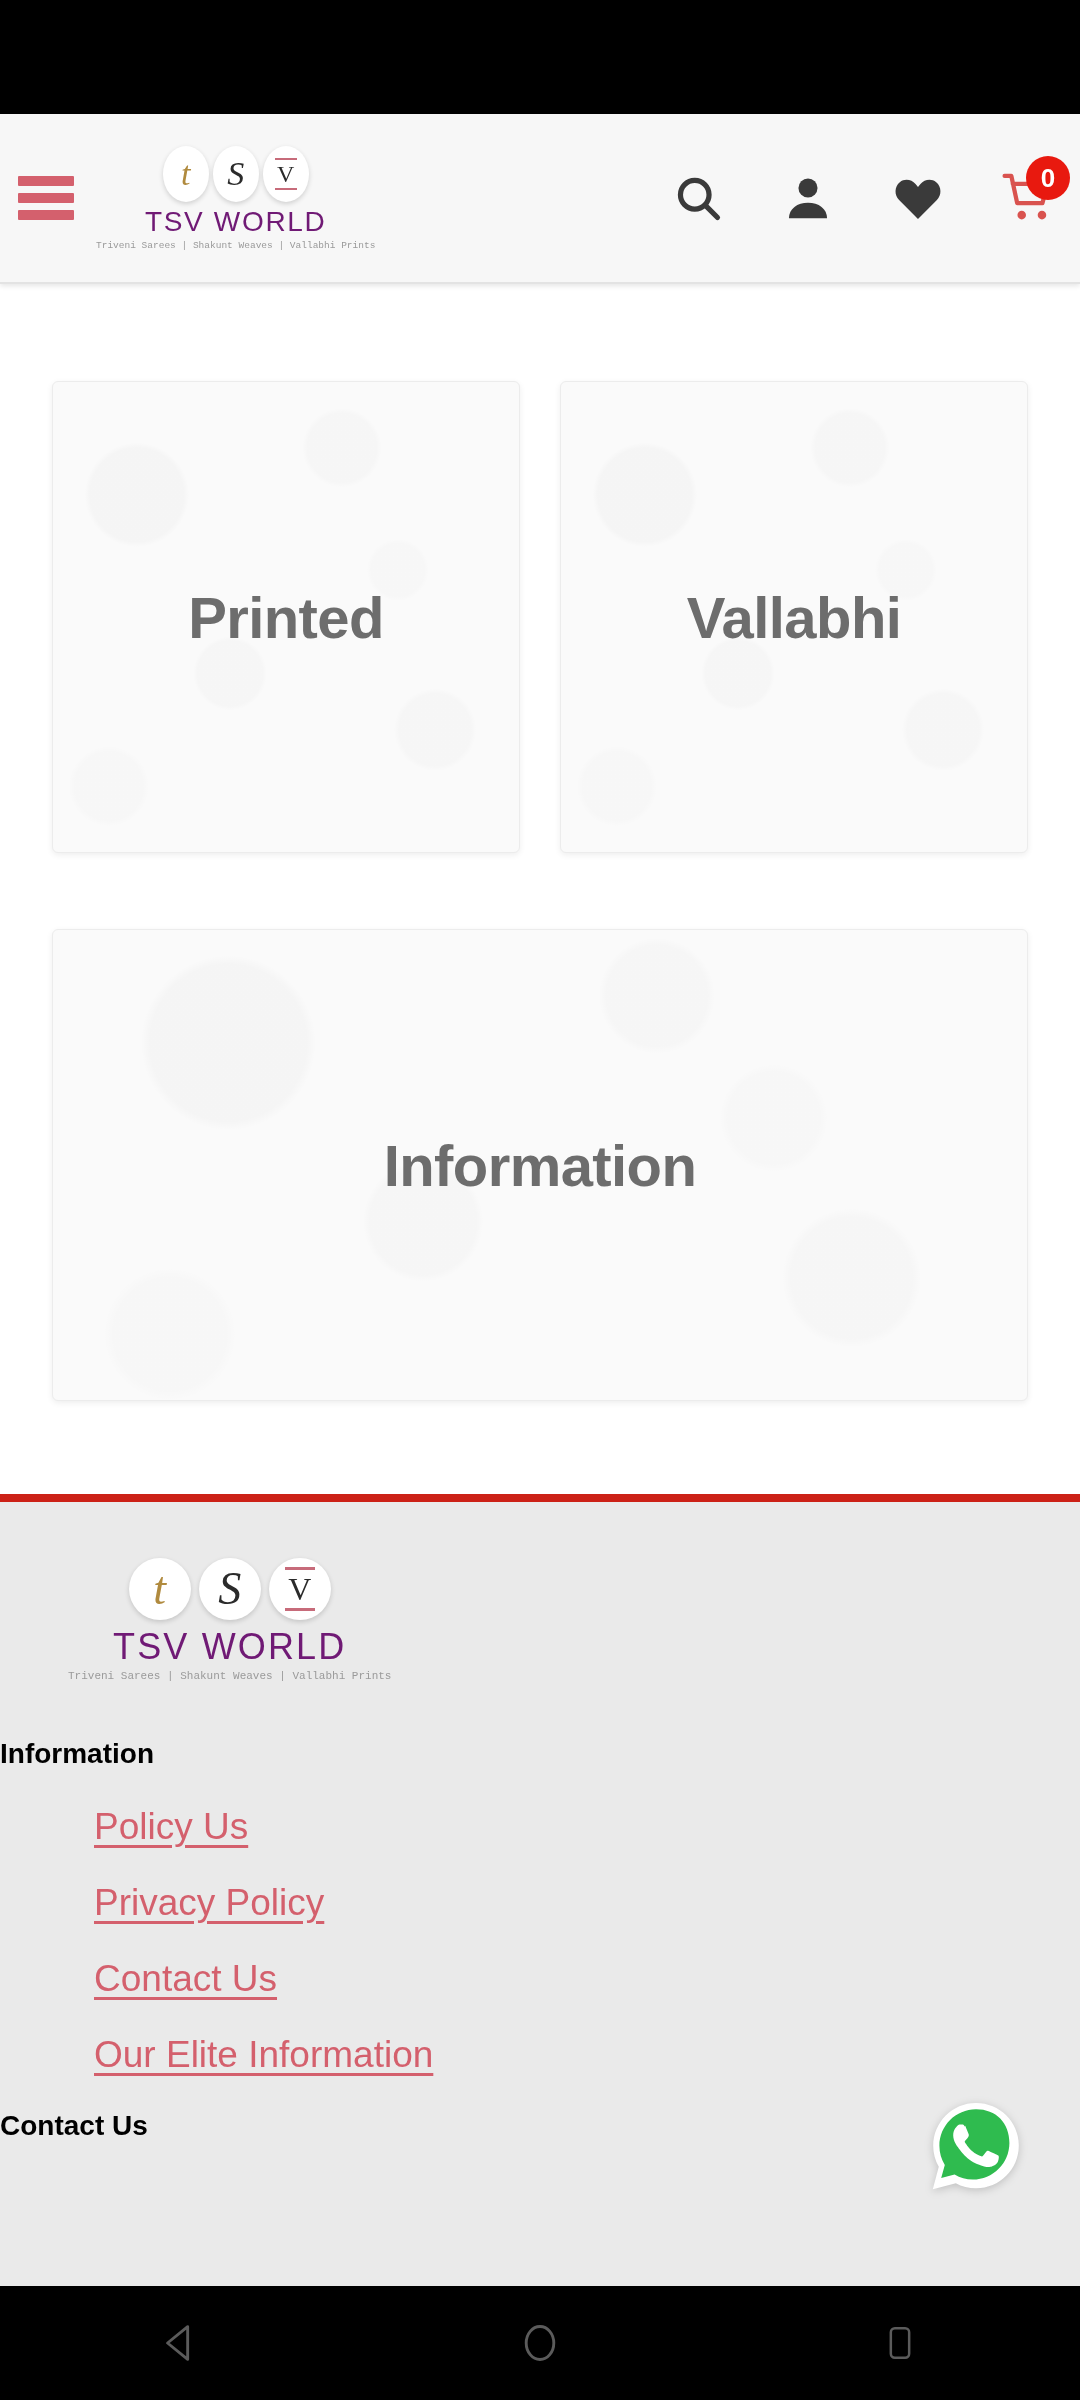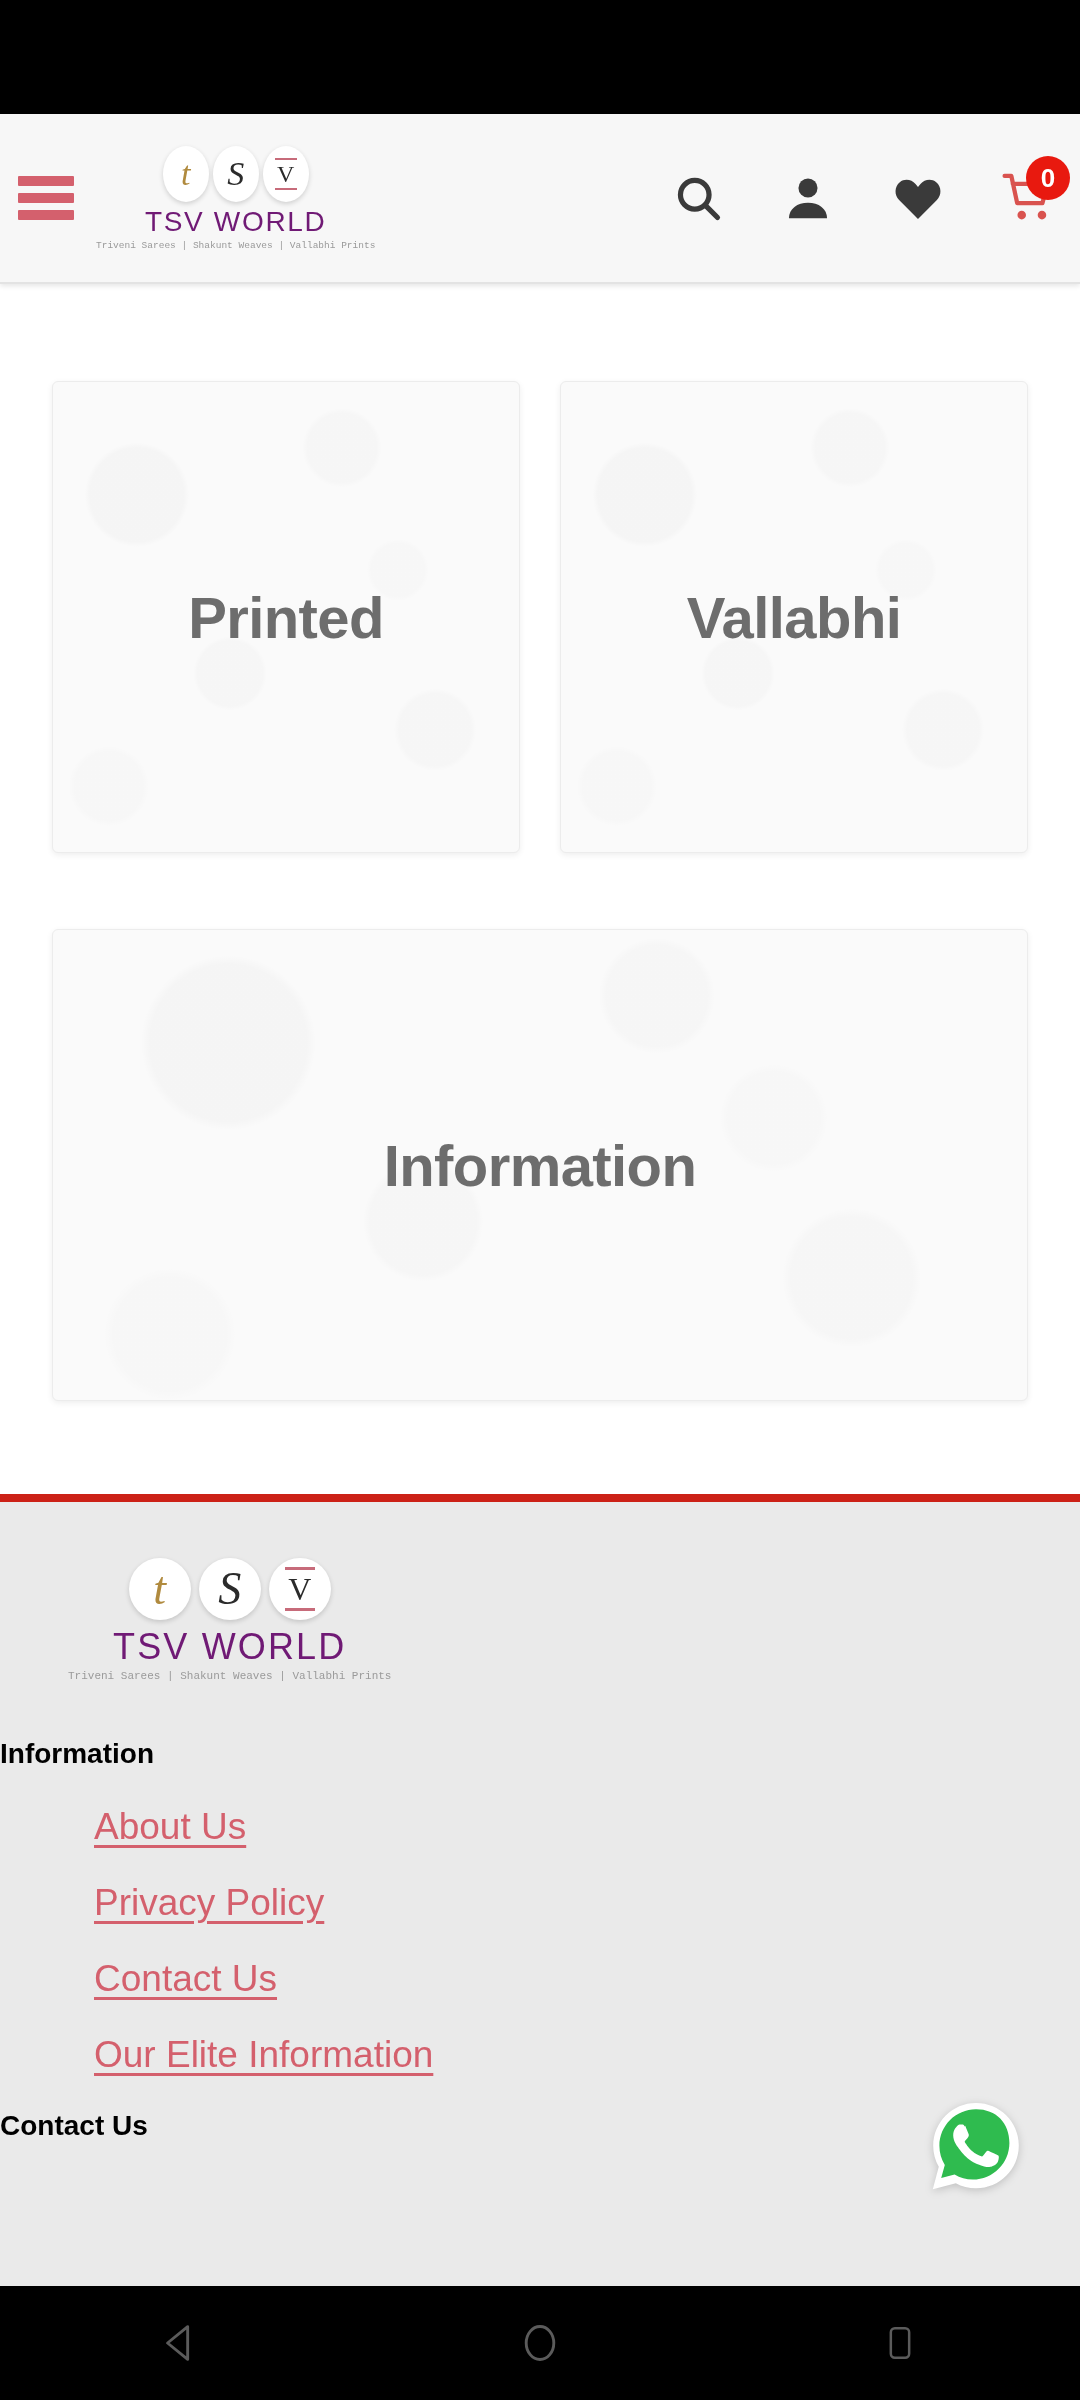--- a/index.html
+++ b/index.html
@@ -383,21 +383,21 @@
         </div>
         <div class="logo-wordmark">TSV WORLD</div>
         <div class="logo-tagline">Triveni Sarees | Shakunt Weaves | Vallabhi Prints</div>
       </div>
     </div>
 
     <h2 class="footer-heading">Information</h2>
 
     <ul class="footer-links">
       <li>
-        <a>About Us</a>
+        <a>Policy Us</a>
       </li>
       <li>
         <a>Privacy Policy</a>
       </li>
       <li>
         <a>Contact Us</a>
       </li>
       <li>
         <a>Our Elite Information</a>
       </li>

